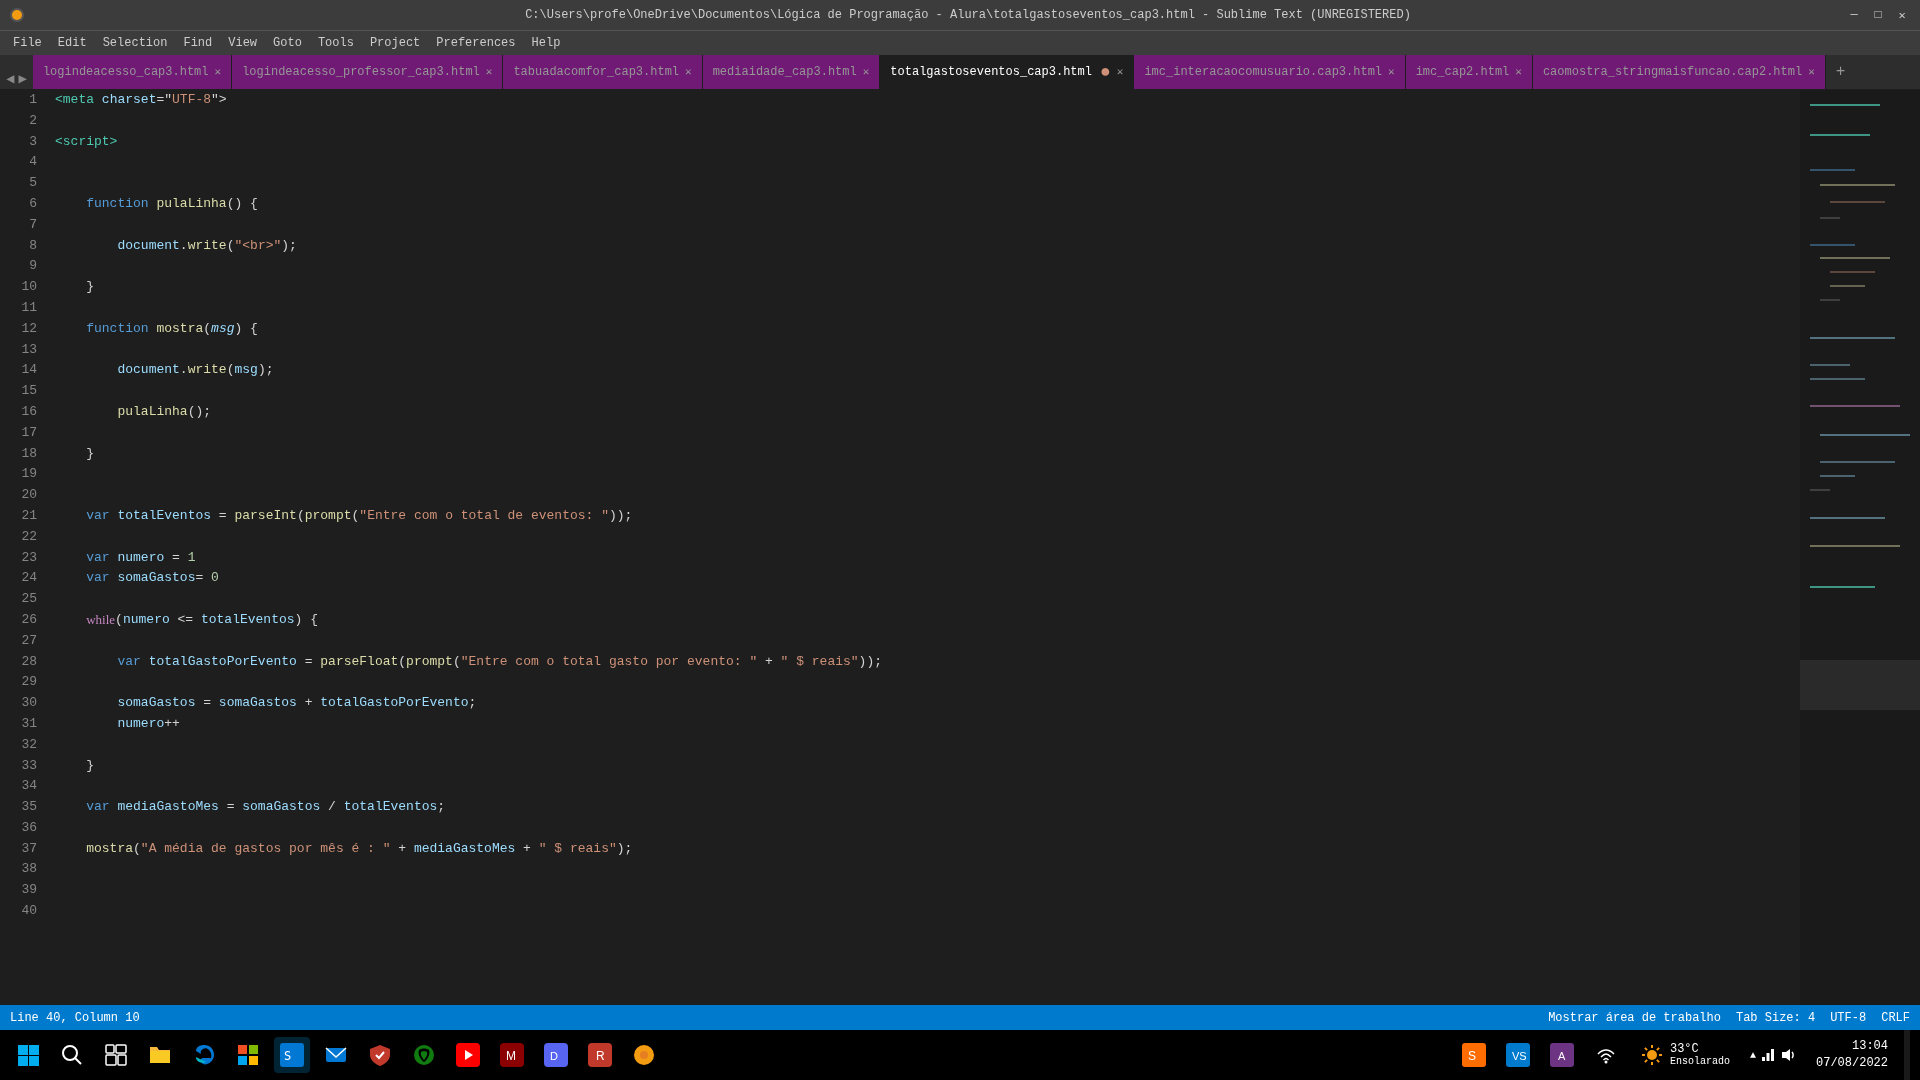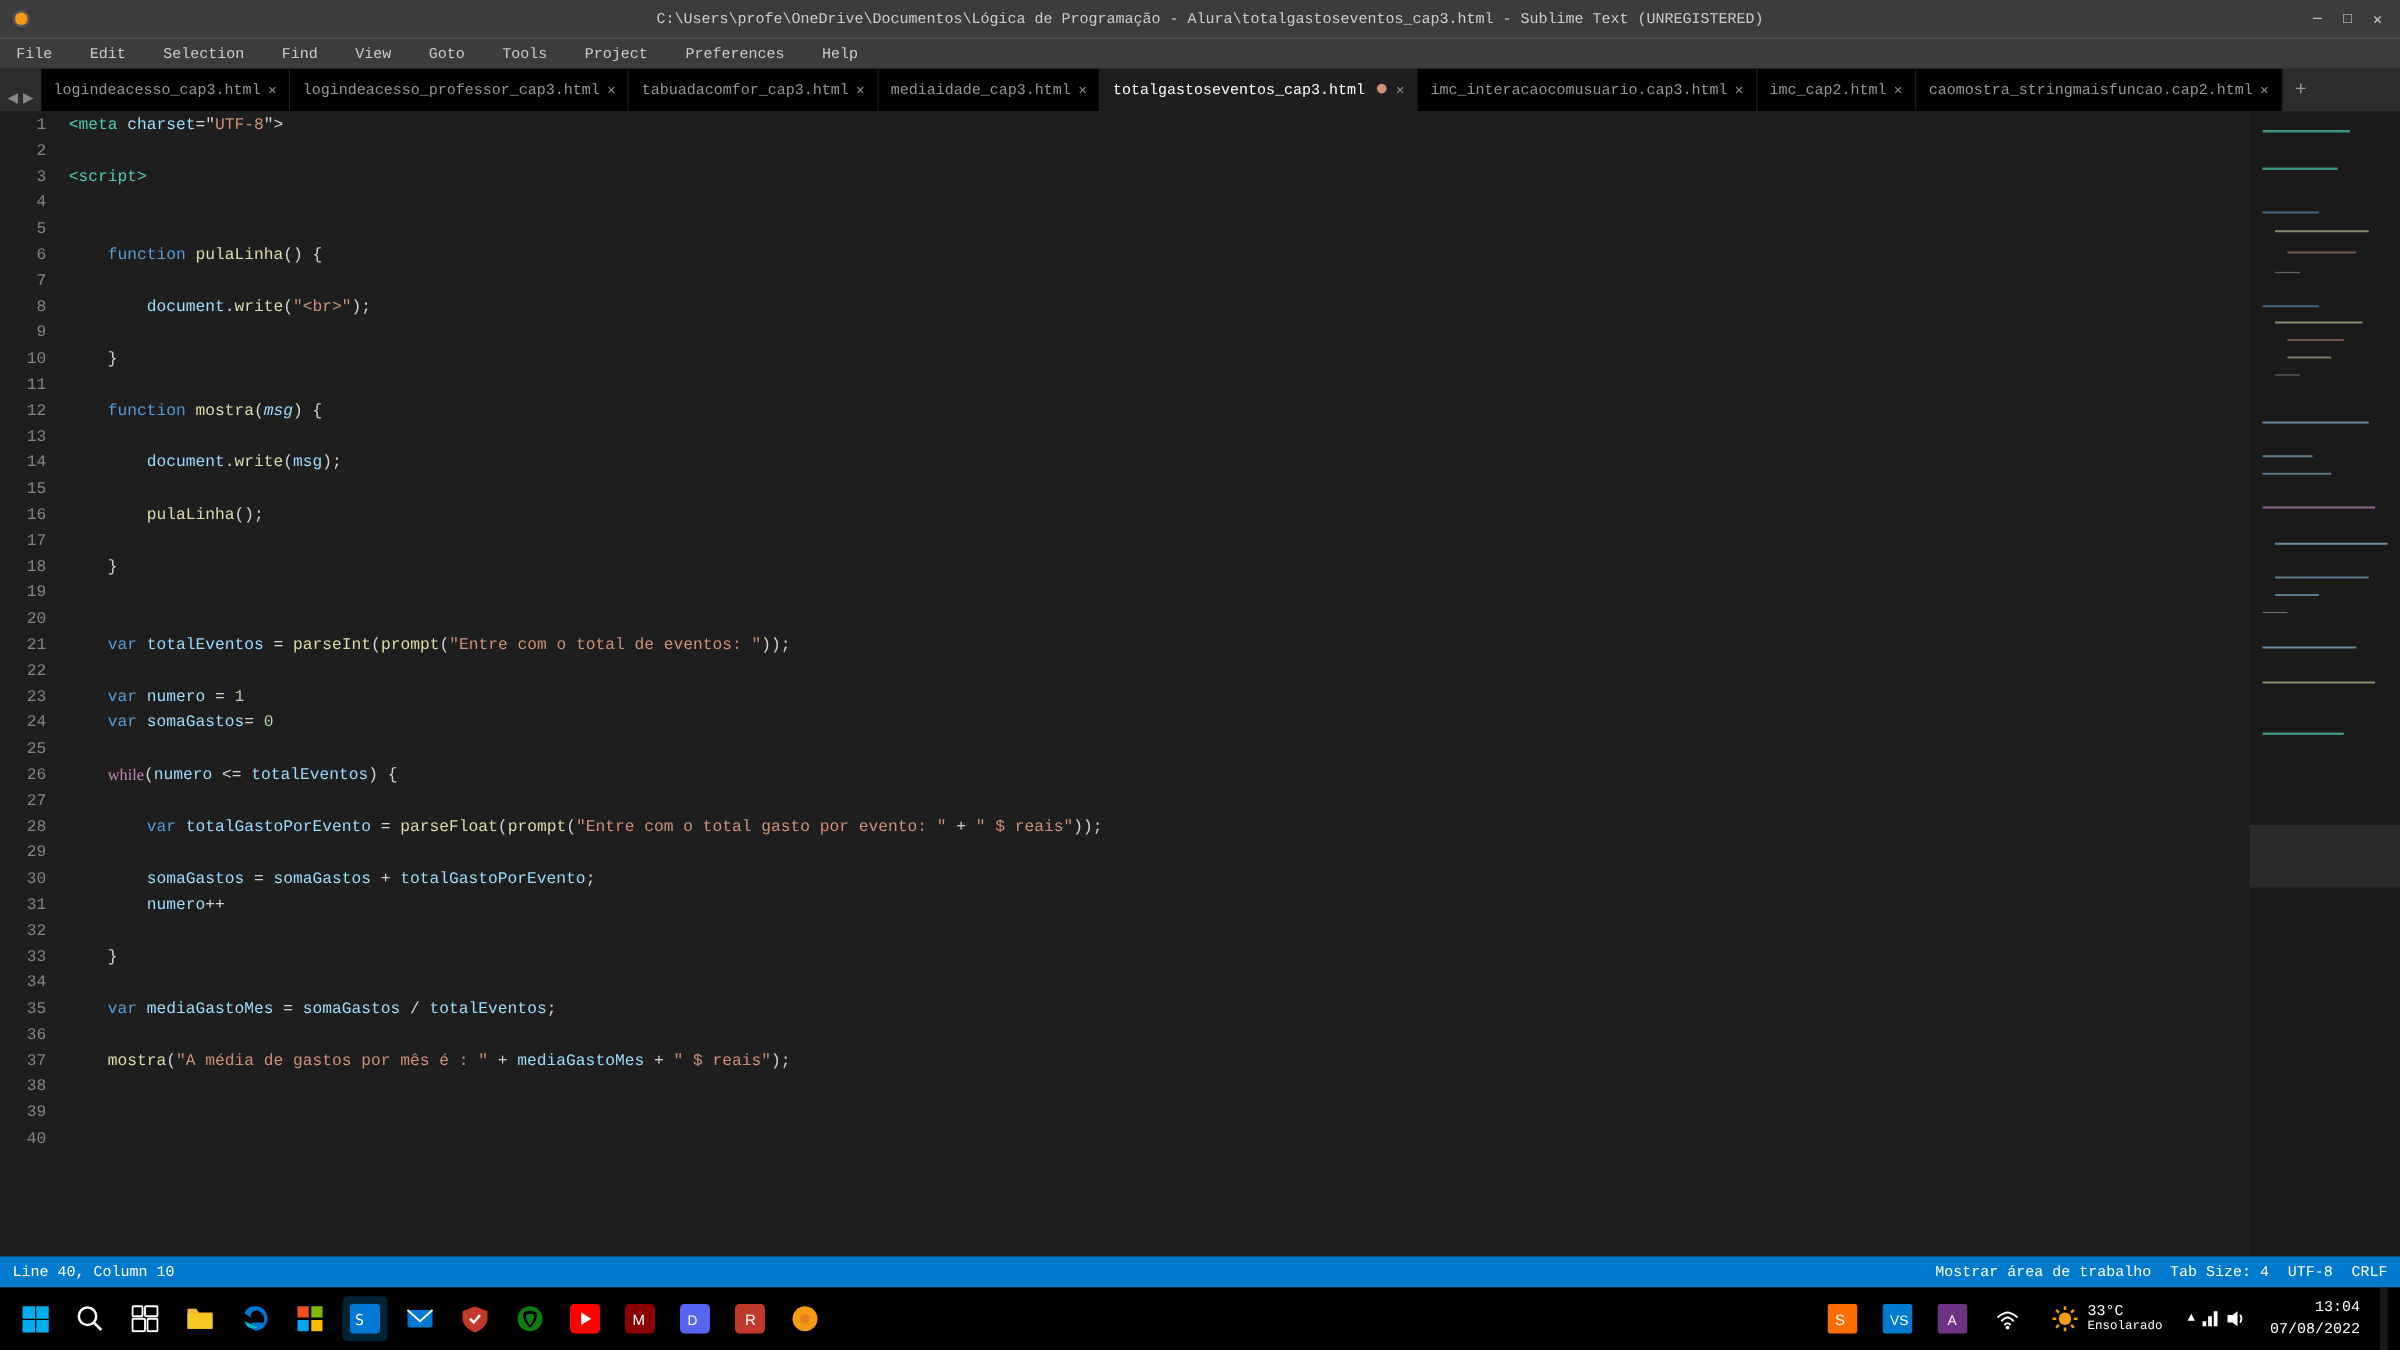--- a/index.html
+++ b/index.html
@@ -44,21 +44,21 @@
     }
 
     
     #menu-bar {
       background: #3c3c3c;
       height: 25px;
       display: flex;
       align-items: center;
       padding: 0 5px;
       border-top: 1px solid #555;
-      gap: 14px;
+      gap: 0;
     }
     #menu-bar .menu-item {
       padding: 2px 8px;
       color: #cccccc;
       font-size: 12px;
       cursor: pointer;
     }
 
     
     #tab-bar {
@@ -70,21 +70,21 @@
       overflow: hidden;
       border-bottom: 1px solid #1e1e1e;
     }
     .tab {
       height: 35px;
       padding: 0 10px;
       display: flex;
       align-items: center;
       font-size: 12px;
       color: #969696;
-      background: #000000;
+      background: #701a75;
       border-right: 1px solid #1e1e1e;
       cursor: pointer;
       white-space: nowrap;
       gap: 6px;
       min-width: 0;
     }
     .tab.active {
       background: #1e1e1e;
       color: #ffffff;
     }

